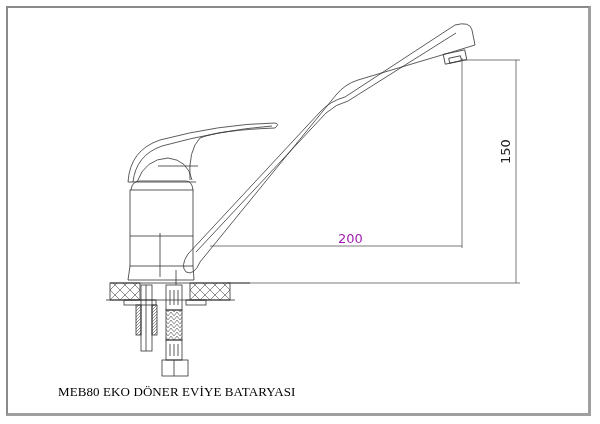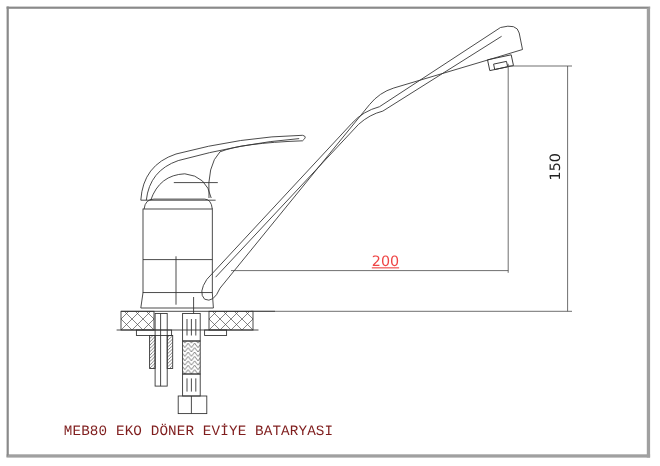--- a/index.html
+++ b/index.html
@@ -1,19 +1,19 @@
 <!DOCTYPE html>
 <html><head>
 <meta charset="utf-8">
 <style>
   html, body { margin:0; padding:0; background:#ffffff; }
   body { width:600px; height:424px; position:relative; overflow:hidden; font-family:"DejaVu Sans", sans-serif; }
   .frame { position:absolute; left:6px; top:6px; width:585px; height:410px; border-left:2px solid #8a8a8a; border-top:2px solid #8a8a8a; border-right:3px solid #a0a0a0; border-bottom:3px solid #a0a0a0; box-sizing:border-box; }
   svg.drawing { position:absolute; left:0; top:0; }
-  .caption { position:absolute; left:58px; top:384px; font-size:13px; color:#7f1d1d; letter-spacing:0.1px; font-family:Liberation Mono, monospace; }
+  .caption { position:absolute; left:58px; top:384px; font-size:13px; color:#000000; letter-spacing:0.1px; font-family:Liberation Serif, serif; }
 </style>
 </head>
 <body>
 
 <div class="frame"></div>
 
 <svg class="drawing" width="600" height="424" viewBox="0 0 600 424" xmlns="http://www.w3.org/2000/svg">
   <defs>
     <pattern id="cross" width="10" height="10" patternUnits="userSpaceOnUse">
       <path d="M0 0 L10 10 M10 0 L0 10" stroke="#444" stroke-width="0.6"></path>
@@ -81,16 +81,16 @@
 
   <g stroke="#444" stroke-width="0.7" fill="none">
     <line x1="210" y1="246" x2="462" y2="246"></line>
     <line x1="462" y1="58" x2="462" y2="248"></line>
     <line x1="462" y1="60" x2="520" y2="60"></line>
     <line x1="228" y1="283" x2="520" y2="283"></line>
     <line x1="516" y1="60" x2="516" y2="283"></line>
   </g>
 </svg>
 
-<div style="position:absolute;left:338px;top:231px;font-size:13px;color:#ef4444;text-decoration:underline;">200</div>
+<div style="position:absolute;left:338px;top:231px;font-size:13px;color:#a21caf;">200</div>
 <div style="position:absolute;left:498px;top:164px;font-size:13px;color:#222;transform:rotate(-90deg);transform-origin:left top;">150</div>
 
 <div class="caption">MEB80 EKO DÖNER EVİYE BATARYASI</div>
 
 </body></html>

